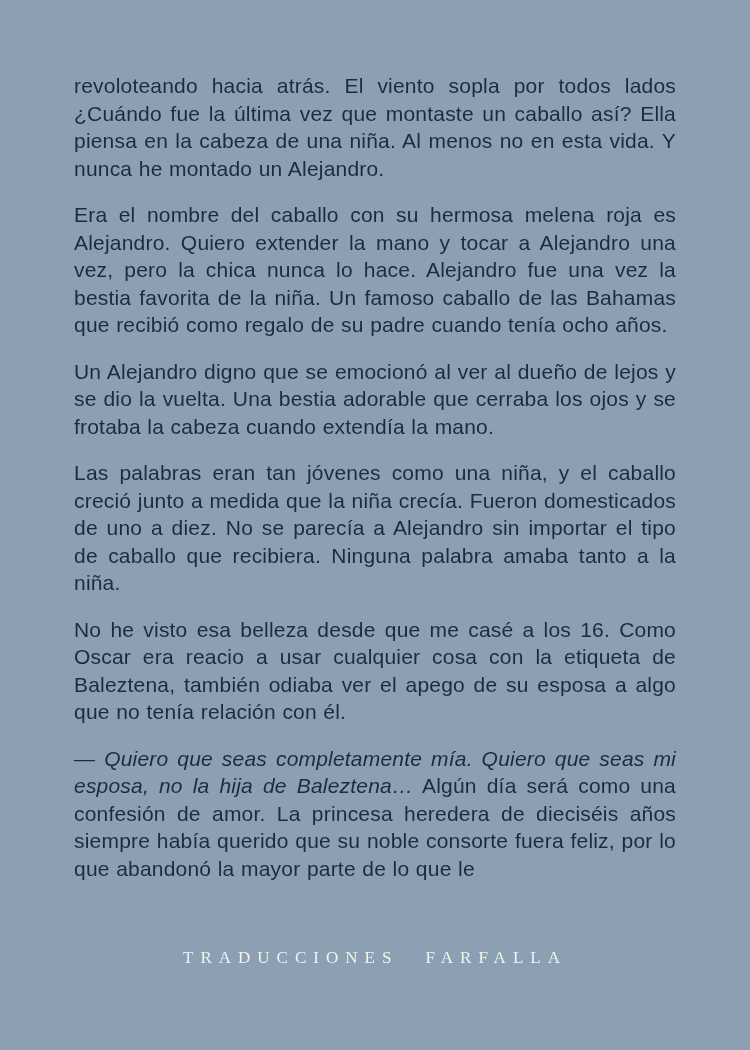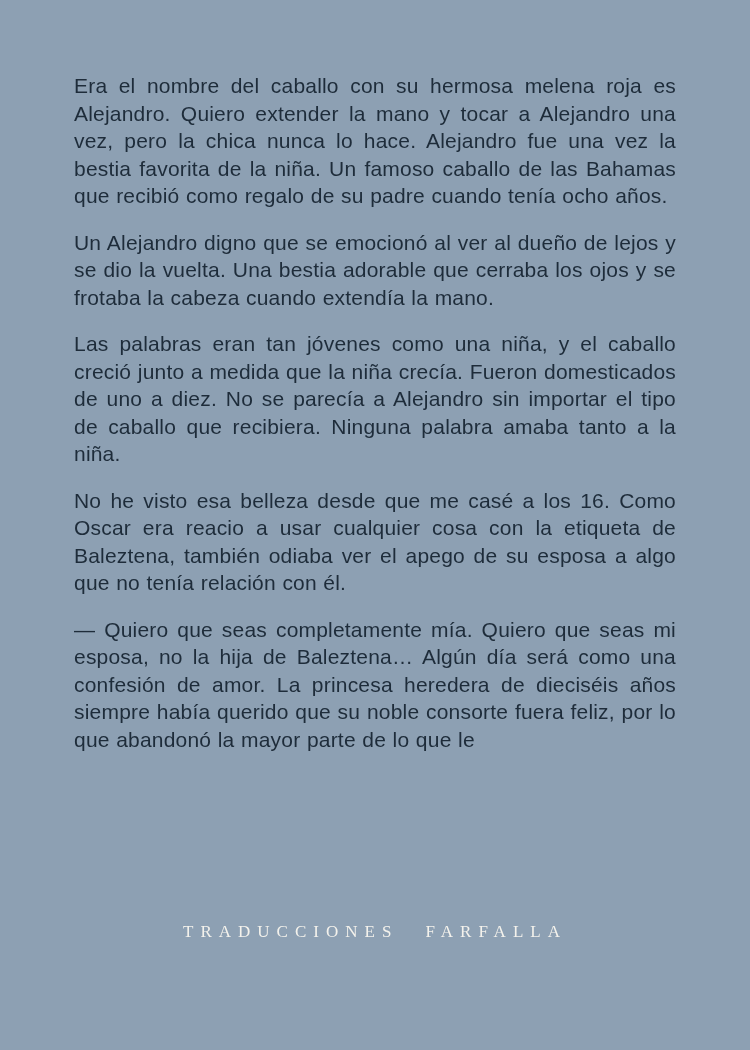--- a/index.html
+++ b/index.html
@@ -36,40 +36,42 @@
   .text-body p {
     margin: 0 0 19px 0;
     color: var(--ink);
     font-size: 21px;
     line-height: 27.5px;
     text-align: justify;
     letter-spacing: 0.2px;
     word-spacing: 0.5px;
   }
   .text-body p span.italic {
+    font-style: italic;
   }
   .footer-credit {
     position: absolute;
-    top: 922px;
+    top: 948px;
     left: 0;
     width: 750px;
     text-align: center;
     font-family: "Liberation Serif", "DejaVu Serif", serif;
     font-size: 17px;
     color: var(--footer-ink);
     letter-spacing: 7px;
     word-spacing: 16px;
     white-space: nowrap;
   }
 </style>
 </head>
 <body>
 
 <div class="page">
   <div class="text-body">
+      <p><span>revoloteando hacia atrás. El viento sopla por todos lados ¿Cuándo fue la última vez que montaste un caballo así? Ella piensa en la cabeza de una niña. Al menos no en esta vida. Y nunca he montado un Alejandro.</span></p>
       <p><span>Era el nombre del caballo con su hermosa melena roja es Alejandro. Quiero extender la mano y tocar a Alejandro una vez, pero la chica nunca lo hace. Alejandro fue una vez la bestia favorita de la niña. Un famoso caballo de las Bahamas que recibió como regalo de su padre cuando tenía ocho años.</span></p>
       <p><span>Un Alejandro digno que se emocionó al ver al dueño de lejos y se dio la vuelta. Una bestia adorable que cerraba los ojos y se frotaba la cabeza cuando extendía la mano.</span></p>
       <p><span>Las palabras eran tan jóvenes como una niña, y el caballo creció junto a medida que la niña crecía. Fueron domesticados de uno a diez. No se parecía a Alejandro sin importar el tipo de caballo que recibiera. Ninguna palabra amaba tanto a la niña.</span></p>
       <p><span>No he visto esa belleza desde que me casé a los 16. Como Oscar era reacio a usar cualquier cosa con la etiqueta de Baleztena, también odiaba ver el apego de su esposa a algo que no tenía relación con él.</span></p>
       <p><span class="italic">— Quiero que seas completamente mía. Quiero que seas mi esposa, no la hija de Baleztena…</span><span> Algún día será como una confesión de amor. La princesa heredera de dieciséis años siempre había querido que su noble consorte fuera feliz, por lo que abandonó la mayor parte de lo que le</span></p>
     </div>
   <div class="footer-credit">TRADUCCIONES FARFALLA</div>
 </div>
 
 </body></html>

